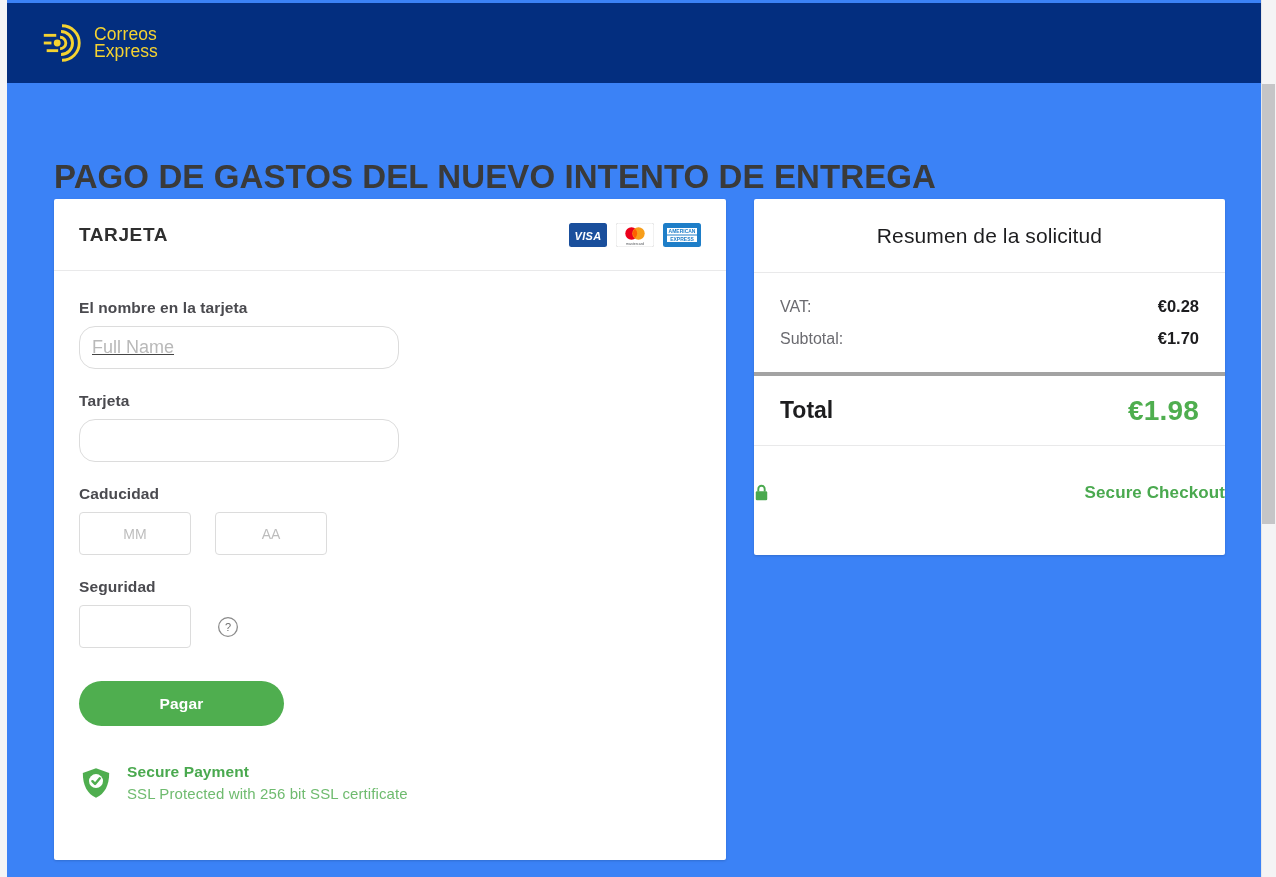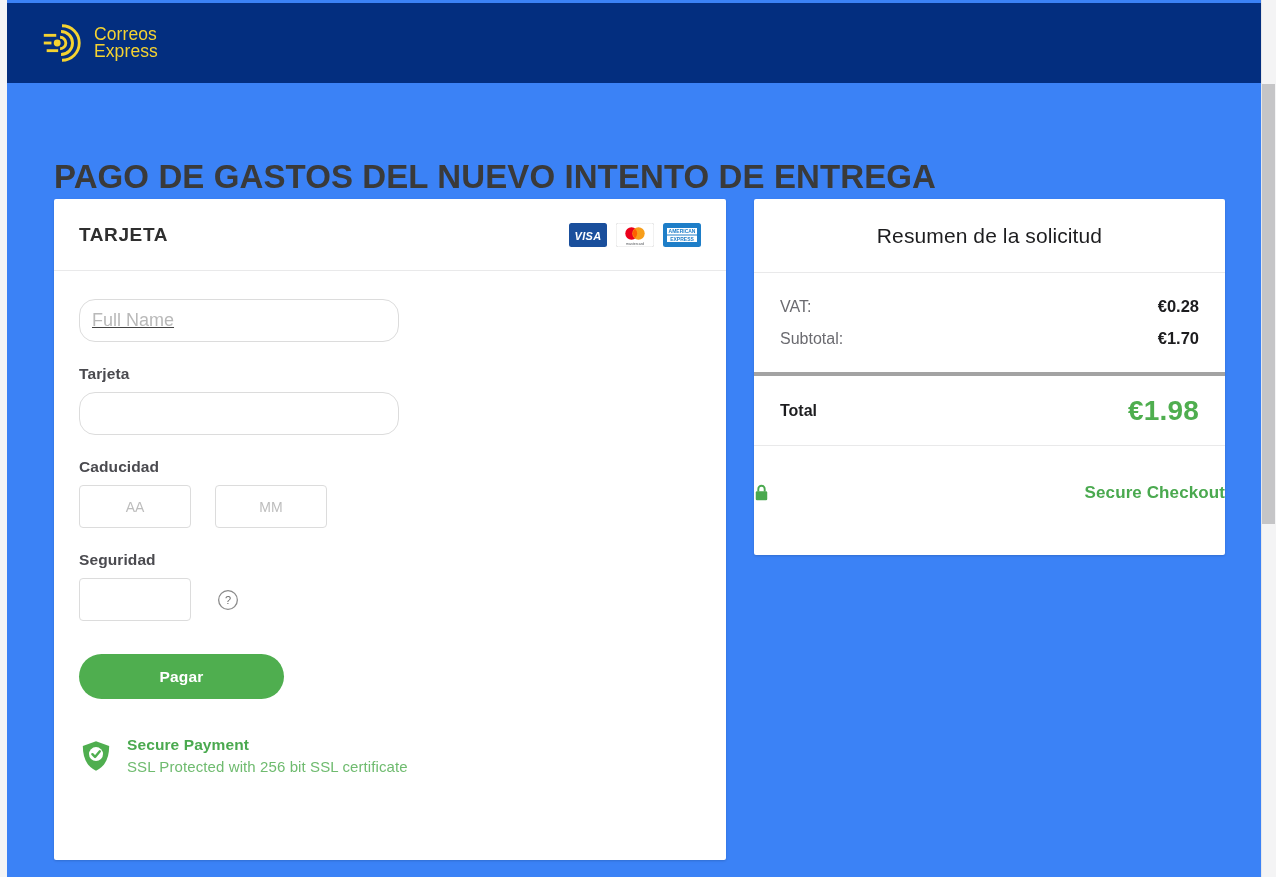--- a/index.html
+++ b/index.html
@@ -231,21 +231,21 @@
   }
   .summary-total {
     height: 70px;
     padding: 0 26px;
     display: flex;
     align-items: center;
     justify-content: space-between;
     border-bottom: 1px solid #e9e9ea;
   }
   .summary-total-label {
-    font-size: 16px;
+    font-size: 23px;
     font-weight: 700;
     color: #1d1d1f;
   }
   .summary-total-value {
     font-size: 28px;
     font-weight: 700;
     color: #4fae4f;
     letter-spacing: .2px;
   }
   .secure-checkout {
@@ -345,29 +345,30 @@
             <rect x="4" y="12.5" width="30" height="6.5" fill="#ffffff"></rect>
             <text x="19" y="10.3" font-family="Liberation Sans, sans-serif" font-size="5" font-weight="700" fill="#1e7ec8" text-anchor="middle">AMERICAN</text>
             <text x="19" y="17.8" font-family="Liberation Sans, sans-serif" font-size="5" font-weight="700" fill="#1e7ec8" text-anchor="middle">EXPRESS</text>
           </svg>
         </span>
       </div>
     </div>
 
     <div class="pay-card-body">
 
+      <div class="field-label">El nombre en la tarjeta</div>
       <input class="txt-input" type="text" placeholder="Full Name" style="">
 
       <div class="field-label mt-1">Tarjeta</div>
       <input class="txt-input" type="text" placeholder="" style="">
 
       <div class="field-label mt-1">Caducidad</div>
       <div class="exp-row">
+        <input class="exp-input" type="text" placeholder="MM" style="">
         <input class="exp-input" type="text" placeholder="AA" style="">
-        <input class="exp-input" type="text" placeholder="MM" style="">
       </div>
 
       <div class="field-label mt-1">Seguridad</div>
       <div class="cvv-row">
         <input class="cvv-input" type="text" placeholder="" style="">
         <span>
           <svg class="help-icon" viewBox="0 0 24 24" xmlns="http://www.w3.org/2000/svg">
             <circle cx="12" cy="12" r="10.2" fill="none" stroke="#8a8a8a" stroke-width="1.4"></circle>
             <text x="12" y="16.6" font-family="Liberation Sans, sans-serif" font-size="12" fill="#6f6f6f" text-anchor="middle">?</text>
           </svg>

